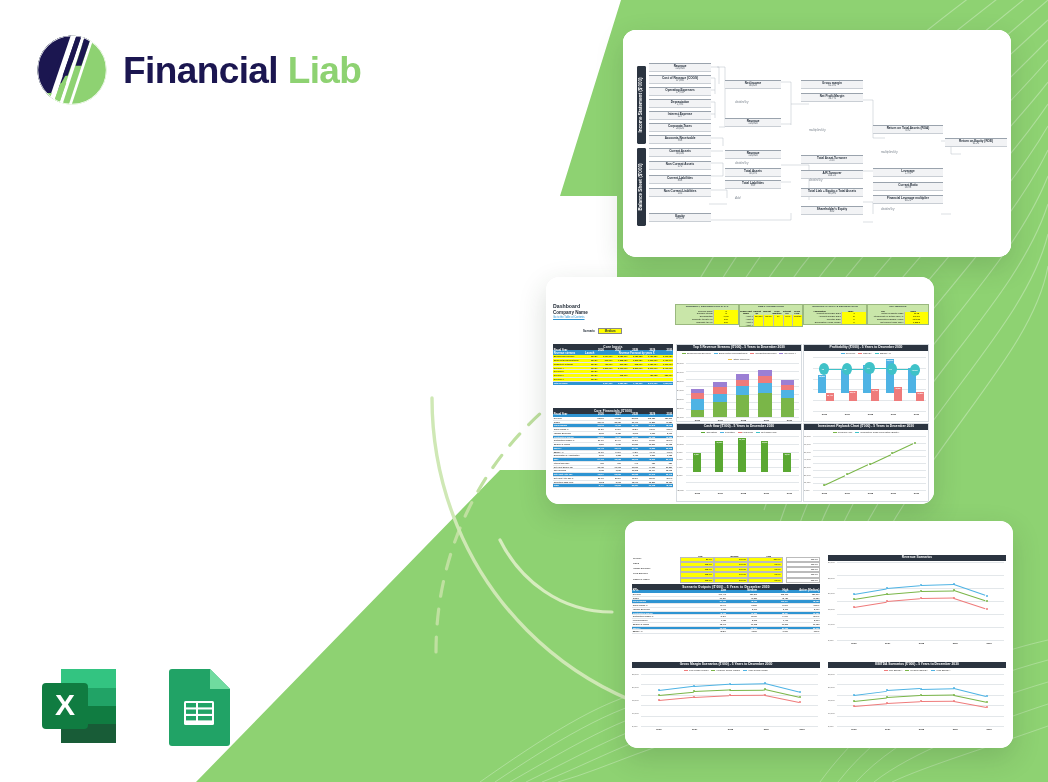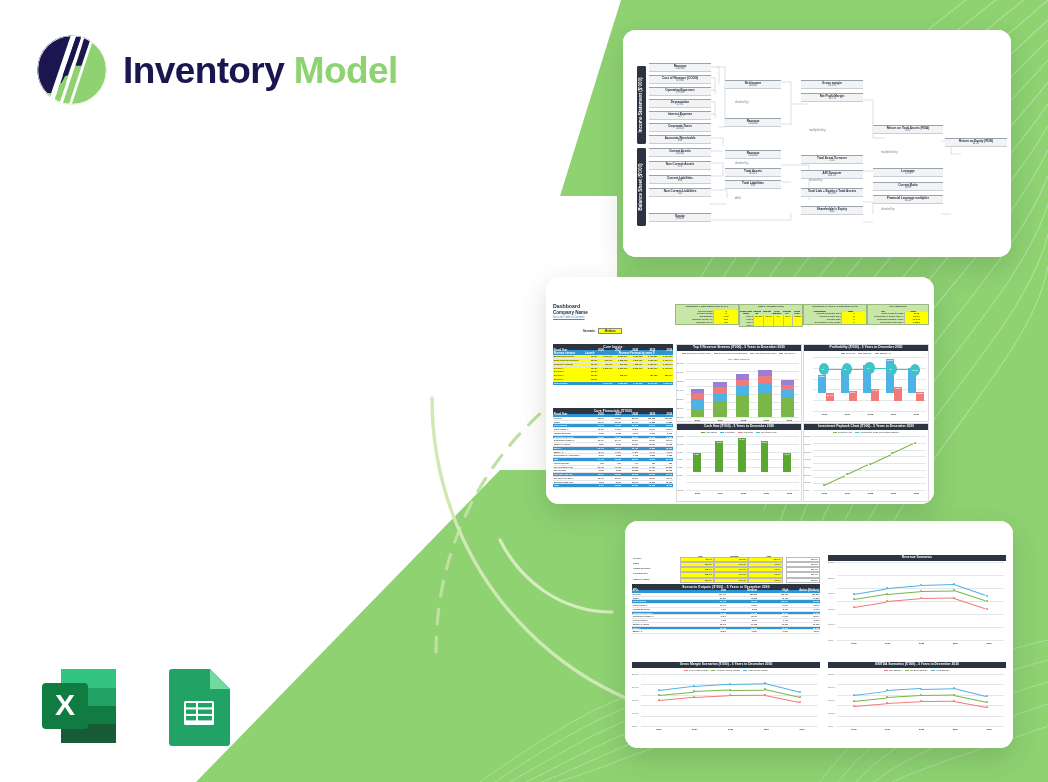--- a/index.html
+++ b/index.html
@@ -161,21 +161,21 @@
             <g fill="#8ed272">
               <path d="M23,100 L31,100 L42,68 L34,68 Z"></path>
               <path d="M15,100 L22,100 L30,80 L23,80 Z" opacity="0"></path>
               <path d="M8,96 L15,100 L22,82 L14,82 Z"></path>
             </g>
             <circle cx="50" cy="50" r="48" fill="none" stroke="#ffffff" stroke-width="2"></circle>
           </g>
         </svg>
       </div>
       <div class="logo-text">
-        <span class="w1">Inventory</span><span>&nbsp;</span><span class="w2">Model</span>
+        <span class="w1">Financial</span><span>&nbsp;</span><span class="w2">Liab</span>
       </div>
     </div>
 
 
     <div class="app-icons">
       <div class="app-icon">
         <svg viewBox="0 0 82 82" width="82" height="82">
           <rect x="23" y="4" width="55" height="74" rx="4" fill="#21a366"></rect>
           <rect x="23" y="4" width="55" height="19" fill="#33c481"></rect>
           <rect x="23" y="23" width="55" height="18" fill="#21a366"></rect>

